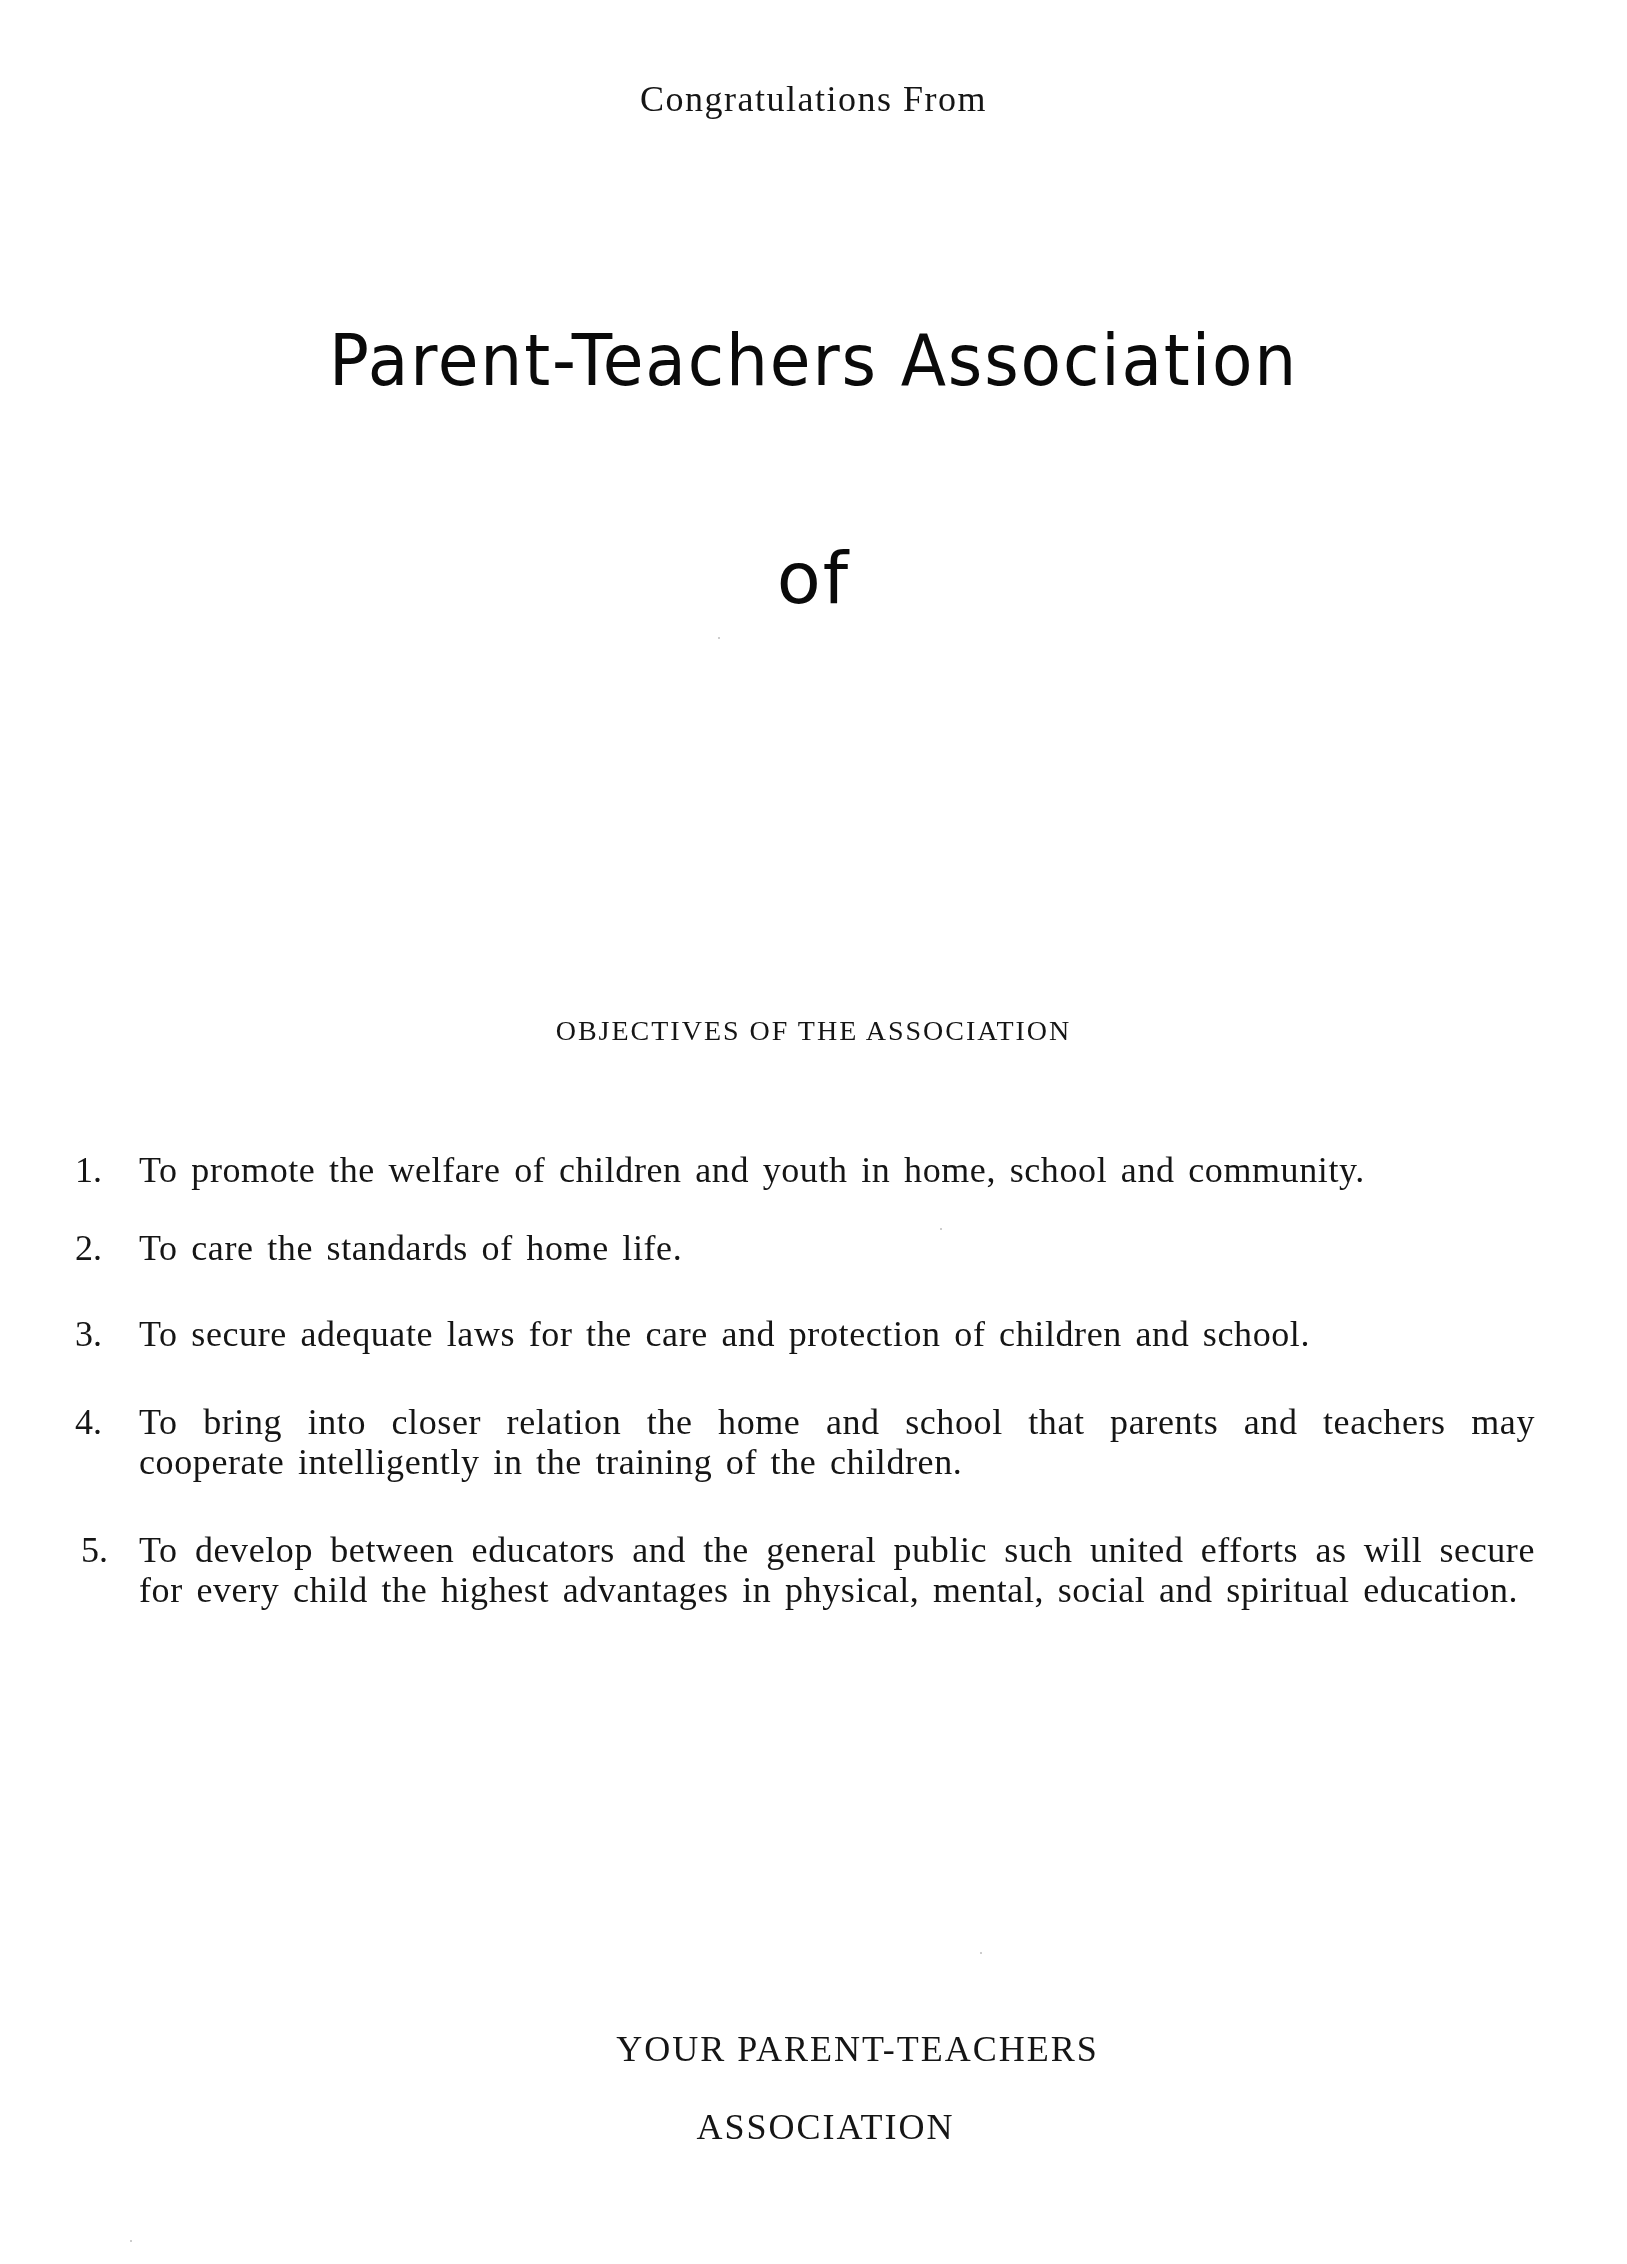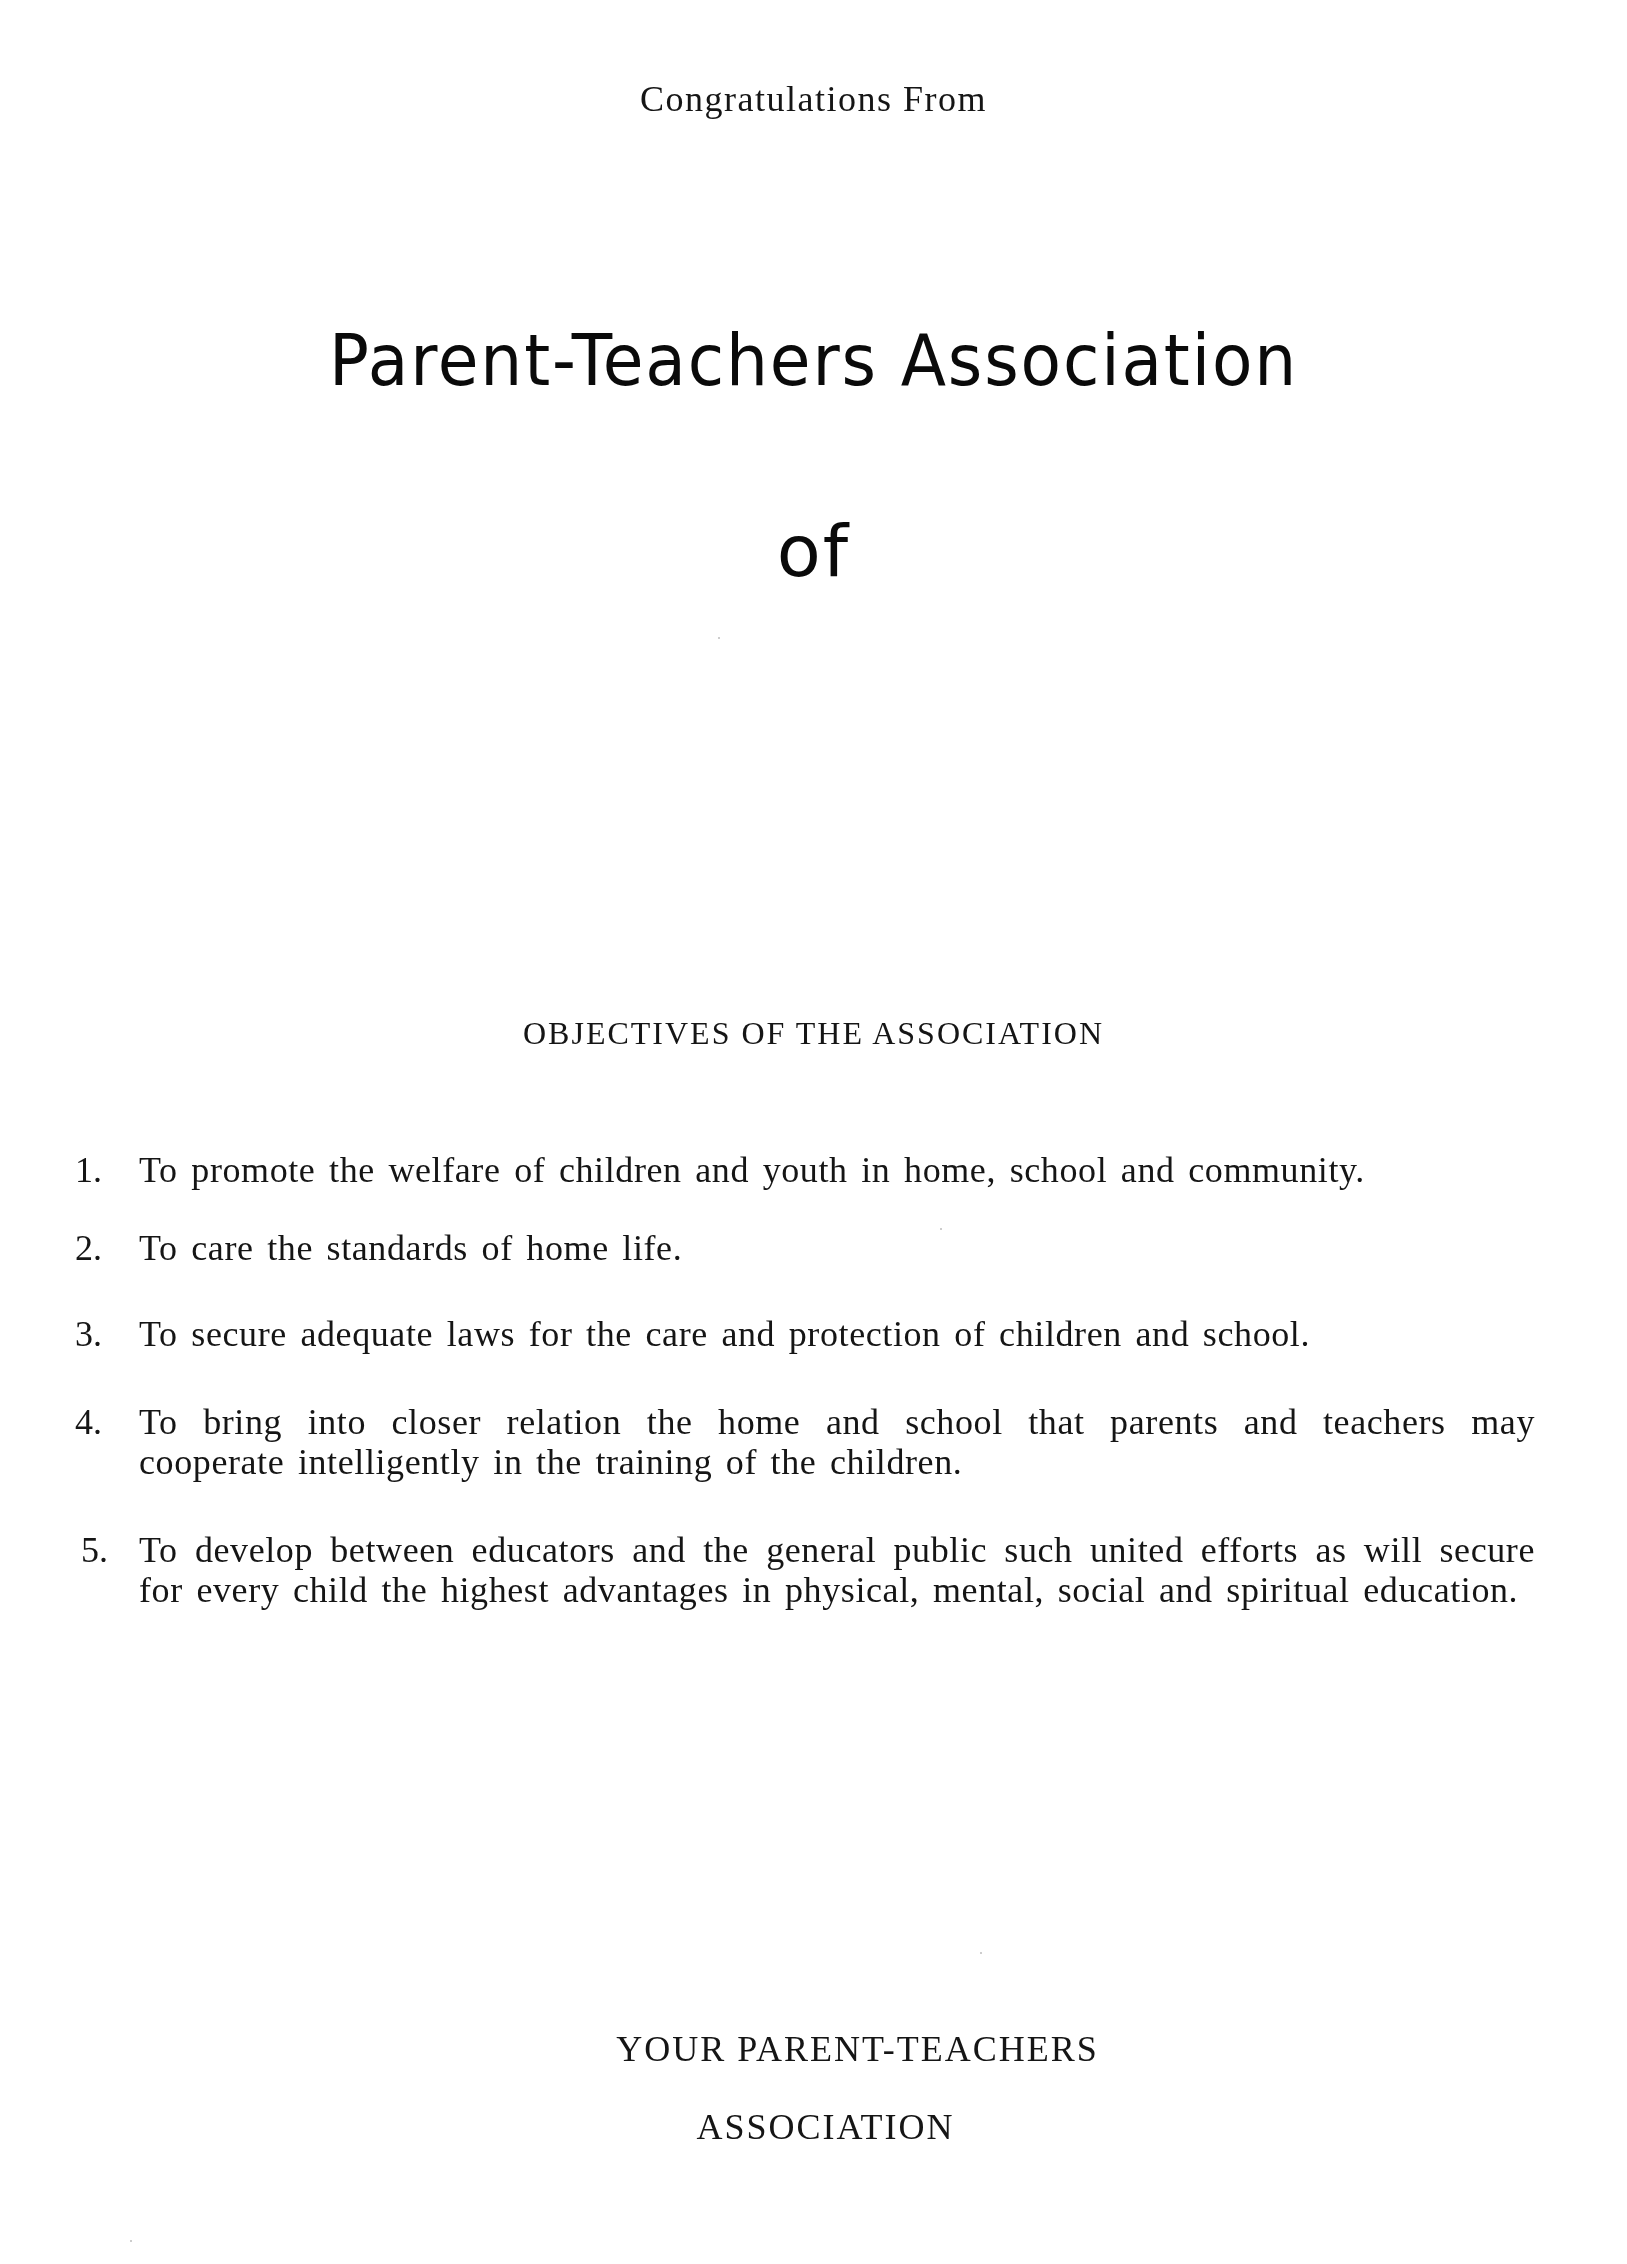--- a/index.html
+++ b/index.html
@@ -44,32 +44,32 @@
       letter-spacing: 1.5px;
     }
     #org-name {
       top: 318px;
       font-size: 72px;
       letter-spacing: 2px;
       transform: scaleX(0.92);
       transform-origin: center;
     }
     #org-of {
-      top: 509px;
+      top: 536px;
       font-size: 72px;
       letter-spacing: 2px;
     }
     #org-location {
       top: 712px;
       font-size: 72px;
       letter-spacing: 4px;
     }
     #objectives-heading {
       top: 1015px;
-      font-size: 32px;
+      font-size: 28px;
       letter-spacing: 2px;
     }
     .objectives {
       position: absolute;
       left: 75px;
       top: 1150px;
       width: 1460px;
       margin: 0;
       padding: 0;
       list-style: none;

